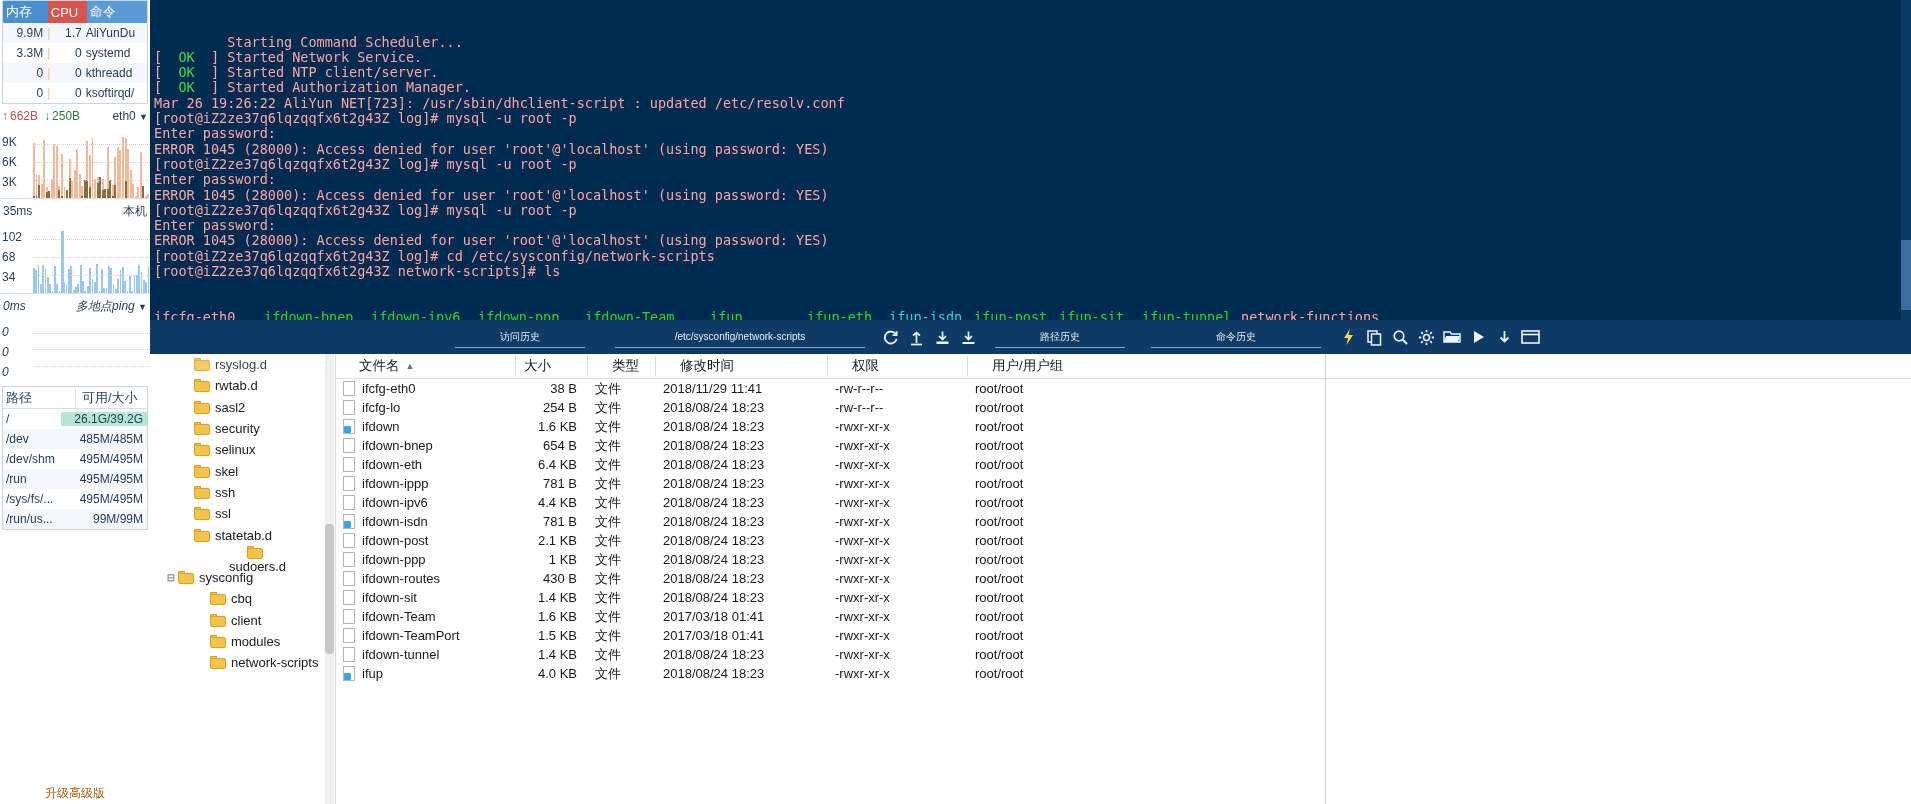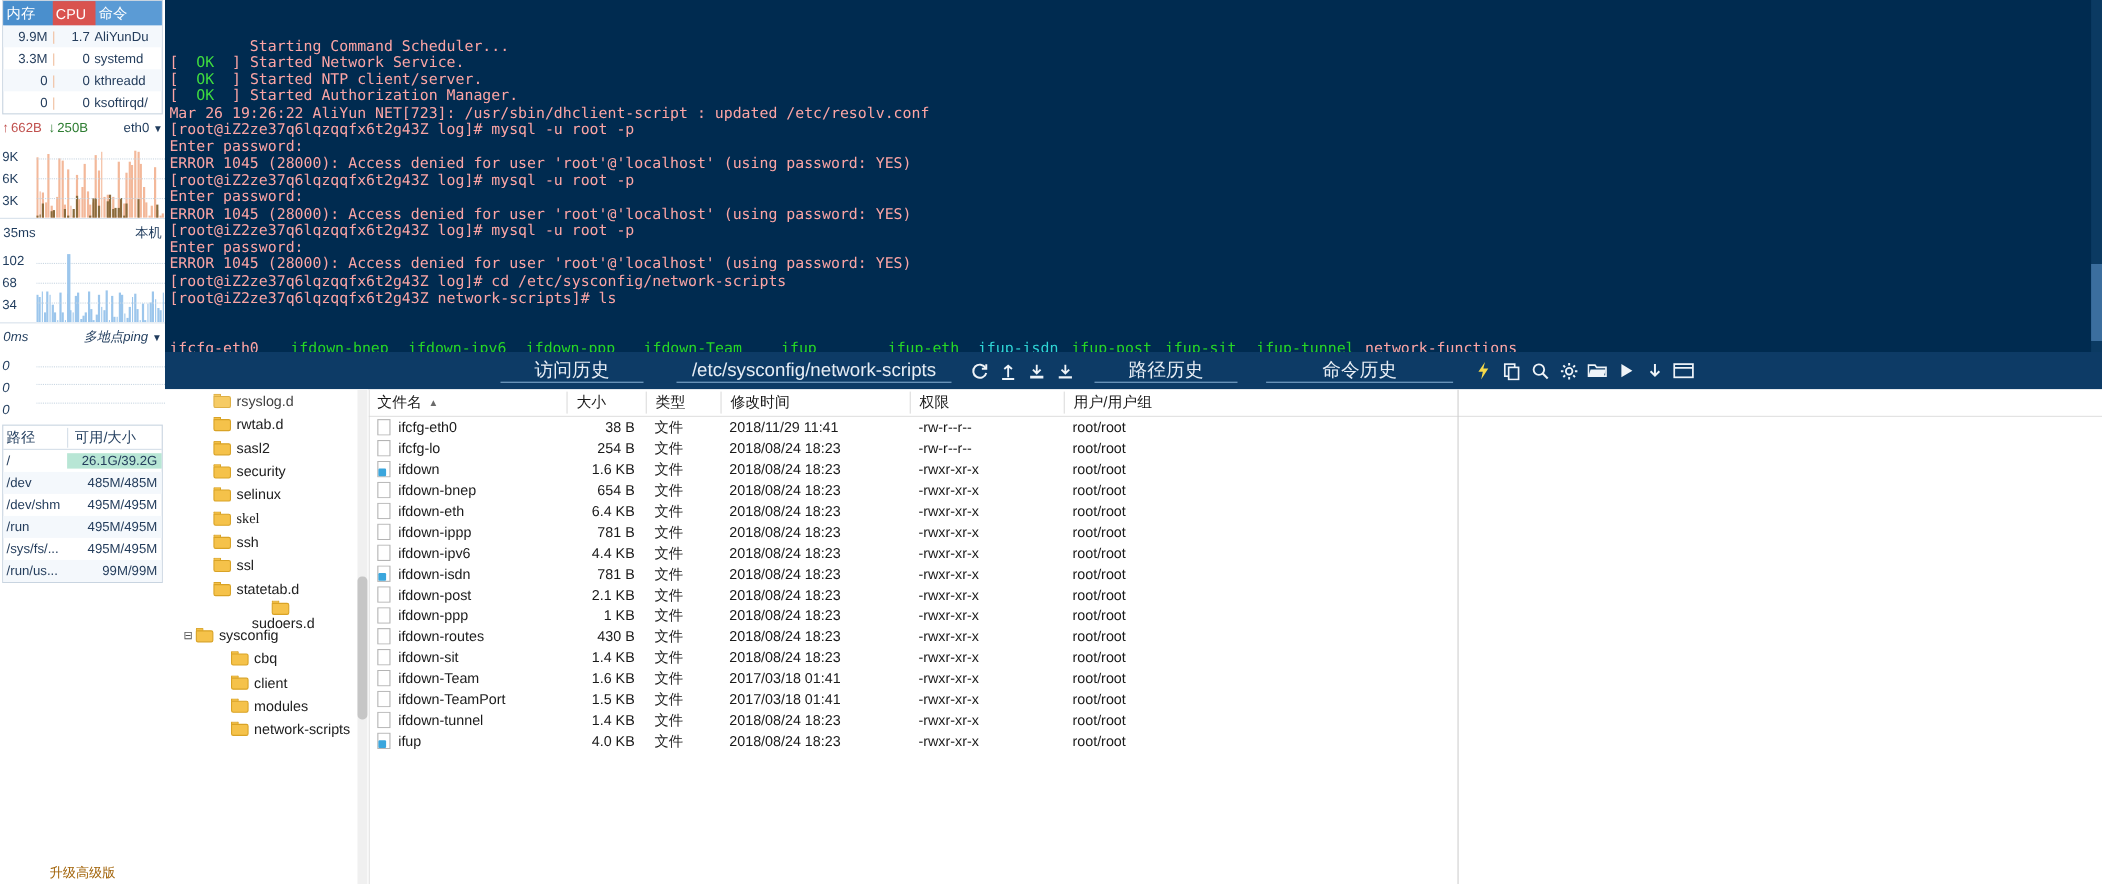--- a/index.html
+++ b/index.html
@@ -49,21 +49,21 @@
   .graph-labels { position:absolute; left:2px; top:0; font-size:12px; color:#1f3b5c; line-height:20px; }
   .graph-canvas { position:absolute; left:33px; right:0; top:0; bottom:0; overflow:hidden; background:#fff; }
   .bar { position:absolute; bottom:0; }
 
   .sec-head { display:flex; align-items:center; height:20px; font-size:12px; padding:0 3px; }
   .sec-head .right { margin-left:auto; }
 
   .dotted-line { position:absolute; left:0; right:0; border-top:1px dotted #c9d6e2; }
 
   
-  .disk-head { display:flex; height:22px; font-size:13px; align-items:center; color:#1f3b5c; border-bottom:1px solid #d4dee8;}
+  .disk-head { display:flex; height:22px; font-size:13px; align-items:center; color:#1f3b5c; border-bottom:1px solid #d4dee8;gap:14px;}
   .disk-head .p { width:58px; padding-left:3px;}
   .disk-head .s { flex:1; padding-left:6px; border-left:1px solid #d4dee8; }
   .disk-row { display:flex; height:20px; font-size:12px; align-items:center; color:#243d5c;}
   .disk-row:nth-child(even){ background:#f4f8fc; }
   .disk-row .p { width:58px; padding-left:3px; overflow:hidden; white-space:nowrap;}
   .disk-row .s { flex:1; text-align:right; padding-right:4px; }
   .hl { background:#b8e6d5; }
 
   .footer-note { position:absolute; bottom:2px; left:0; width:150px; text-align:center; font-size:12px; color:#a16207; }
 
@@ -87,39 +87,39 @@
   #term-scrollbar { position:absolute; right:0; top:0; width:10px; height:320px; background:#0b3a62; }
   #term-scrollbar .thumb { position:absolute; right:0; top:240px; width:10px; height:70px; background:#3b6e9e; }
 
   
   #toolbar {
     position:absolute; left:150px; top:320px; width:1761px; height:34px;
     background:#0d3b66; display:flex; align-items:center; color:#e8eef5; font-size:13px;
   }
   .tb-field {
     height:22px; line-height:22px; border-bottom:1px solid #7fa8cc;
-    color:#e8eef5; font-size:17px; text-align:center;
+    color:#e8eef5; font-size:10px; text-align:center;
   }
   .tb-icon { width:26px; height:26px; display:flex; align-items:center; justify-content:center; cursor:pointer; }
   .tb-icon svg { display:block; }
 
   
   #fm { position:absolute; left:150px; top:354px; width:1761px; height:450px; background:#fff; display:flex; }
   #tree { width:185px; background:#fff; position:relative; overflow:hidden; font-size:13px; color:#202020; }
   .tree-item { height:21.3px; display:flex; align-items:center; white-space:nowrap; }
   .tree-item .tw { width:14px; display:flex; align-items:center; justify-content:center; font-size:10px; color:#555; }
   .folder-ico { width:16px; height:13px; margin-right:5px; position:relative; flex:none; }
   .folder-ico .body { position:absolute; left:0; top:2px; width:16px; height:11px; background:#f5c24a; border:1px solid #d9a326; border-radius:1px 2px 2px 2px; }
   .folder-ico .tab { position:absolute; left:0; top:0px; width:7px; height:3px; background:#f5c24a; border:1px solid #d9a326; border-bottom:none; border-radius:1px 1px 0 0; }
   #tree-scroll { position:absolute; right:1px; top:0; width:9px; height:450px; background:#f0f0f0; }
   #tree-scroll .thumb { position:absolute; right:0; top:170px; width:9px; height:130px; background:#c6c6c6; border-radius:4px; }
 
   #filelist { flex:1; position:relative; overflow:hidden; }
   .fl-head { display:flex; height:25px; align-items:center; font-size:13.5px; color:#1a1a1a; background:#fff; border-bottom:1px solid #e0e0e0; }
-  .fl-head .col { padding-left:8px; border-left:1px solid #dcdcdc; height:20px; display:flex; align-items:center; white-space:nowrap;}
+  .fl-head .col { padding-left:24px; border-left:1px solid #dcdcdc; height:20px; display:flex; align-items:center; white-space:nowrap;}
   .fl-head .col:first-child { border-left:none; }
   .fl-row { display:flex; height:19px; align-items:center; font-size:13px; color:#1a1a1a; }
   .fl-row .col { padding-left:8px; white-space:nowrap; overflow:hidden; display:flex; align-items:center; }
   .c-name { width:180px; }
   .c-size { width:72px; justify-content:flex-end; padding-right:10px; }
   .c-type { width:68px; }
   .c-time { width:172px; }
   .c-perm { width:140px; }
   .c-owner { width:140px; }
   .file-ico { width:12px; height:15px; margin-right:7px; position:relative; flex:none;
@@ -520,21 +520,21 @@
             <span>security</span>
           </div>
           <div class="tree-item" style="padding-left: 30px;">
             <span class="tw"></span>
             <span class="folder-ico">
               <span class="tab"></span>
               <span class="body"></span>
             </span>
             <span>selinux</span>
           </div>
-          <div class="tree-item" style="padding-left: 30px; font-family: Liberation Serif, serif;">
+          <div class="tree-item" style="padding-left: 30px;">
             <span class="tw"></span>
             <span class="folder-ico">
               <span class="tab"></span>
               <span class="body"></span>
             </span>
             <span>skel</span>
           </div>
           <div class="tree-item" style="padding-left: 30px;">
             <span class="tw"></span>
             <span class="folder-ico">

